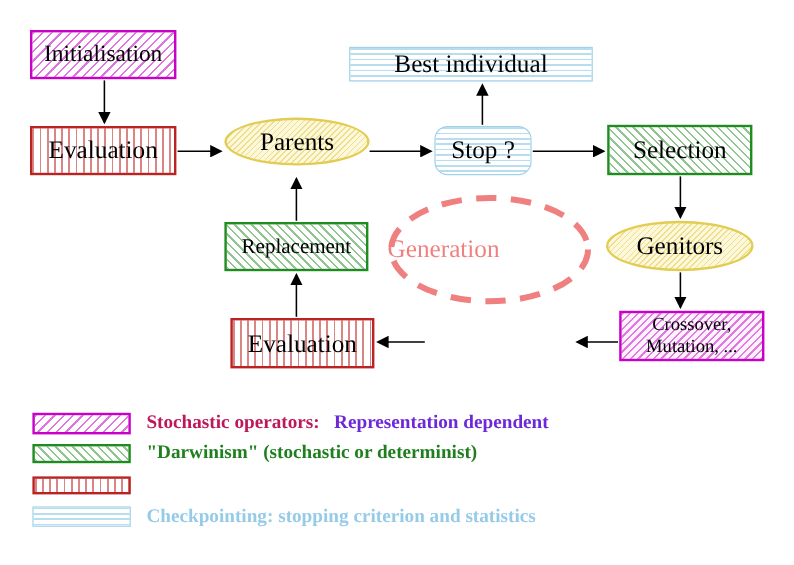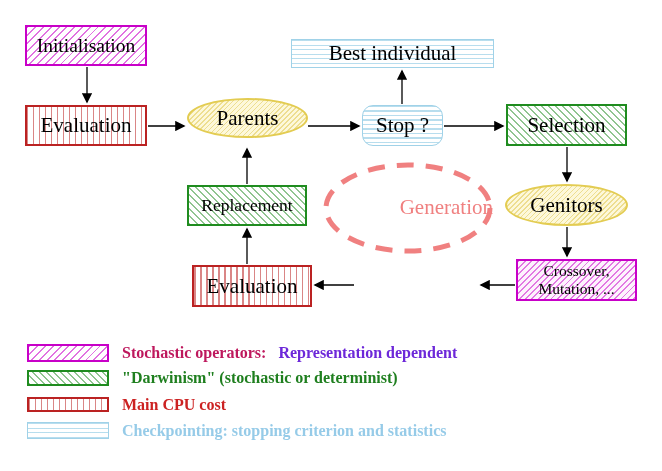--- a/index.html
+++ b/index.html
@@ -81,21 +81,21 @@
   .n-genitors    { left: 505px; top: 184px; width: 123px; height: 42px; }
   .n-crossover   { left: 516px; top: 259px; width: 121px; height: 42px;
                    font-size: 15.5px; line-height: 18px; flex-direction: column; }
   .n-offspring   { left: 355px; top: 265px; width: 123px; height: 41px; }
   .n-eval-bottom { left: 192px; top: 265px; width: 120px; height: 42px; }
   .n-replacement { left: 187px; top: 185px; width: 120px; height: 41px; font-size: 17.5px; text-align: right; }
 
   .n-generation-label {
     position: absolute;
     left: 323px; top: 195px; width: 170px;
-    text-align: right;
+    text-align: left;
     color: #f08080;
     font-size: 21px;
     white-space: nowrap;
   }
 
   
   .legend-swatch { position: absolute; left: 27px; width: 82px; }
   .ls-1 { top: 344px; height: 18px; }
   .ls-2 { top: 370px; height: 16px; }
   .ls-3 { top: 397px; height: 15px; }
@@ -194,22 +194,19 @@
   <div class="legend-text lt-1">
     <span class="c-magenta">Stochastic operators:</span><span class="c-gold">Representation dependent</span>
   </div>
 
   <div class="legend-swatch ls-2 hatch-green"></div>
   <div class="legend-text lt-2">
     <span class="c-green">"Darwinism" (stochastic or determinist)</span>
   </div>
 
   <div class="legend-swatch ls-3 stripes-red"></div>
-  <div class="legend-text lt-3">
-    <span class="c-red">Main CPU cost</span>
-  </div>
 
   <div class="legend-swatch ls-4 stripes-cyan"></div>
   <div class="legend-text lt-4">
     <span class="c-cyan">Checkpointing: stopping criterion and statistics</span>
   </div>
 
 </div>
 
 </body></html>

